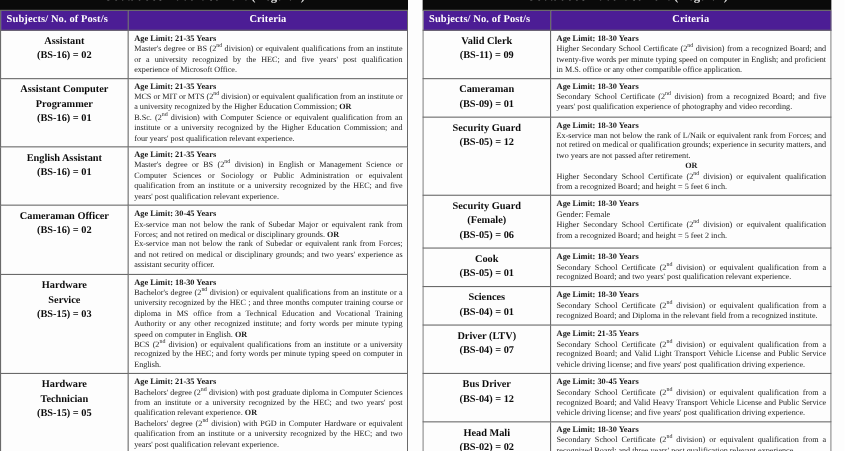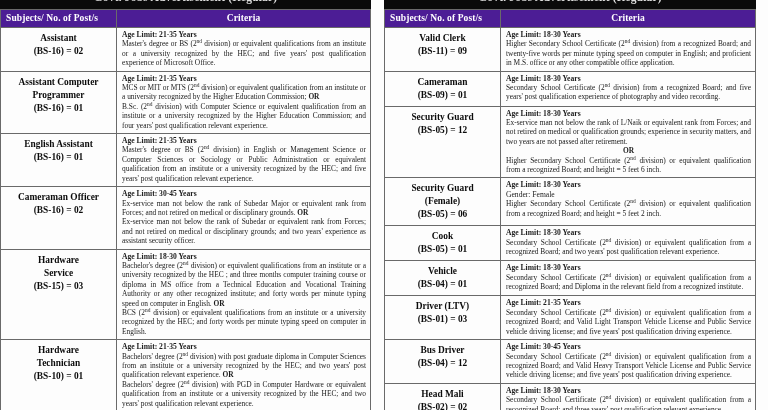--- a/index.html
+++ b/index.html
@@ -169,21 +169,21 @@
             <td class="crit">
               <span class="age">Age Limit: 18-30 Years</span>
               <p>Bachelor's degree (2<sup>nd</sup> division) or equivalent qualifications from an institute or a university recognized by the HEC ; and three months computer training course or diploma in MS office from a Technical Education and Vocational Training Authority or any other recognized institute; and forty words per minute typing speed on computer in English. <span class="b">OR</span></p>
               <p>BCS (2<sup>nd</sup> division) or equivalent qualifications from an institute or a university recognized by the HEC; and forty words per minute typing speed on computer in English.</p>
             </td>
           </tr>
           <tr>
             <td class="post">
               <span class="pline">Hardware</span>
               <span class="pline">Technician</span>
-              <span class="pline">(BS-10) = 01</span>
+              <span class="pline">(BS-15) = 05</span>
             </td>
             <td class="crit">
               <span class="age">Age Limit: 21-35 Years</span>
               <p>Bachelors' degree (2<sup>nd</sup> division) with post graduate diploma in Computer Sciences from an institute or a university recognized by the HEC; and two years' post qualification relevant experience. <span class="b">OR</span></p>
               <p>Bachelors' degree (2<sup>nd</sup> division) with PGD in Computer Hardware or equivalent qualification from an institute or a university recognized by the HEC; and two years' post qualification relevant experience.</p>
             </td>
           </tr>
         </tbody>
     </table>
   </div>
@@ -251,32 +251,32 @@
               <span class="pline">Cook</span>
               <span class="pline">(BS-05) = 01</span>
             </td>
             <td class="crit">
               <span class="age">Age Limit: 18-30 Years</span>
               <p>Secondary School Certificate (2<sup>nd</sup> division) or equivalent qualification from a recognized Board; and two years' post qualification relevant experience.</p>
             </td>
           </tr>
           <tr>
             <td class="post">
-              <span class="pline">Vehicle</span>
+              <span class="pline">Sciences</span>
               <span class="pline">(BS-04) = 01</span>
             </td>
             <td class="crit">
               <span class="age">Age Limit: 18-30 Years</span>
               <p>Secondary School Certificate (2<sup>nd</sup> division) or equivalent qualification from a recognized Board; and Diploma in the relevant field from a recognized institute.</p>
             </td>
           </tr>
           <tr>
             <td class="post">
               <span class="pline">Driver (LTV)</span>
-              <span class="pline">(BS-01) = 03</span>
+              <span class="pline">(BS-04) = 07</span>
             </td>
             <td class="crit">
               <span class="age">Age Limit: 21-35 Years</span>
               <p>Secondary School Certificate (2<sup>nd</sup> division) or equivalent qualification from a recognized Board; and Valid Light Transport Vehicle License and Public Service vehicle driving license; and five years' post qualification driving experience.</p>
             </td>
           </tr>
           <tr>
             <td class="post">
               <span class="pline">Bus Driver</span>
               <span class="pline">(BS-04) = 12</span>

